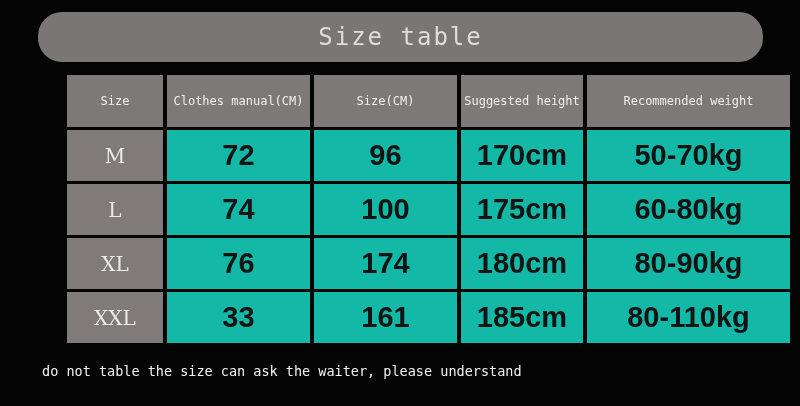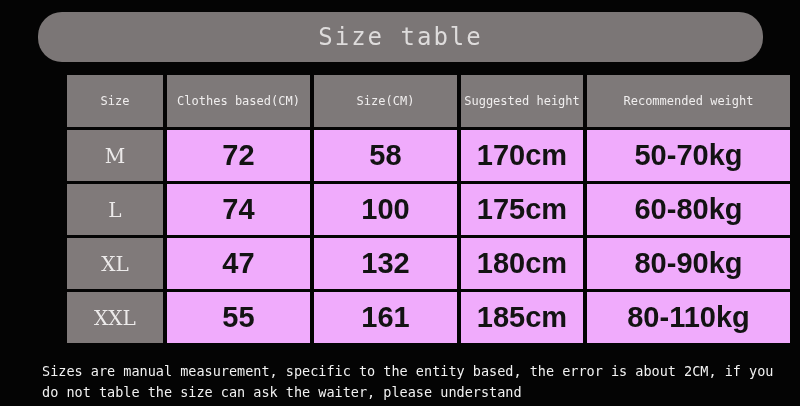--- a/index.html
+++ b/index.html
@@ -48,21 +48,21 @@
   .th {
     background: #7e7979;
     color: #f0eeee;
     font-size: 12px;
     display: flex;
     align-items: center;
     justify-content: center;
     white-space: nowrap;
   }
   .td {
-    background: #f0abfc;
+    background: #14b8a6;
     color: #131313;
     font-family: "Liberation Sans", sans-serif;
     font-weight: bold;
     font-size: 29px;
     display: flex;
     align-items: center;
     justify-content: center;
   }
   .td.size {
     background: #807a7a;
@@ -87,58 +87,57 @@
 <div class="page">
 
   <div class="banner">
     <span>Size table</span>
   </div>
 
   <div class="size-table">
 
     <div class="row">
       <div class="th">Size</div>
-      <div class="th">Clothes based(CM)</div>
+      <div class="th">Clothes manual(CM)</div>
       <div class="th">Size(CM)</div>
       <div class="th">Suggested height</div>
       <div class="th">Recommended weight</div>
     </div>
 
     <div class="row">
       <div class="td size">M</div>
       <div class="td">72</div>
-      <div class="td">58</div>
+      <div class="td">96</div>
       <div class="td">170cm</div>
       <div class="td">50-70kg</div>
     </div>
 
     <div class="row">
       <div class="td size">L</div>
       <div class="td">74</div>
       <div class="td">100</div>
       <div class="td">175cm</div>
       <div class="td">60-80kg</div>
     </div>
 
     <div class="row">
       <div class="td size">XL</div>
-      <div class="td">47</div>
-      <div class="td">132</div>
+      <div class="td">76</div>
+      <div class="td">174</div>
       <div class="td">180cm</div>
       <div class="td">80-90kg</div>
     </div>
 
     <div class="row">
       <div class="td size">XXL</div>
-      <div class="td">55</div>
+      <div class="td">33</div>
       <div class="td">161</div>
       <div class="td">185cm</div>
       <div class="td">80-110kg</div>
     </div>
 
   </div>
 
   <div class="footer">
-    <div>Sizes are manual measurement, specific to the entity based, the error is about 2CM, if you</div>
     <div>do not table the size can ask the waiter, please understand</div>
   </div>
 
 </div>
 
 </body></html>

